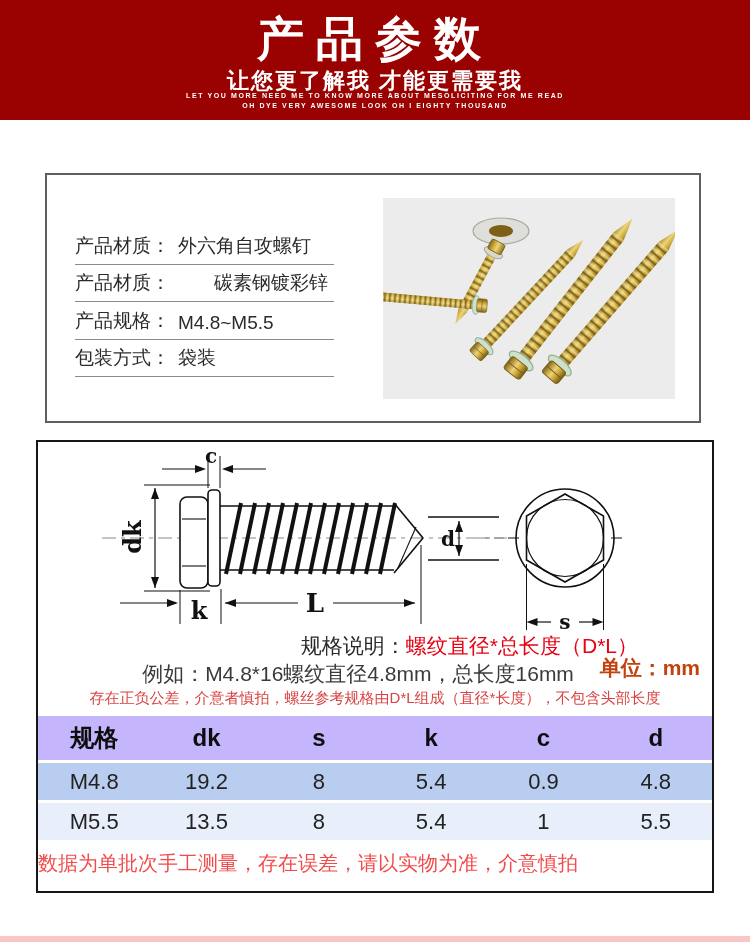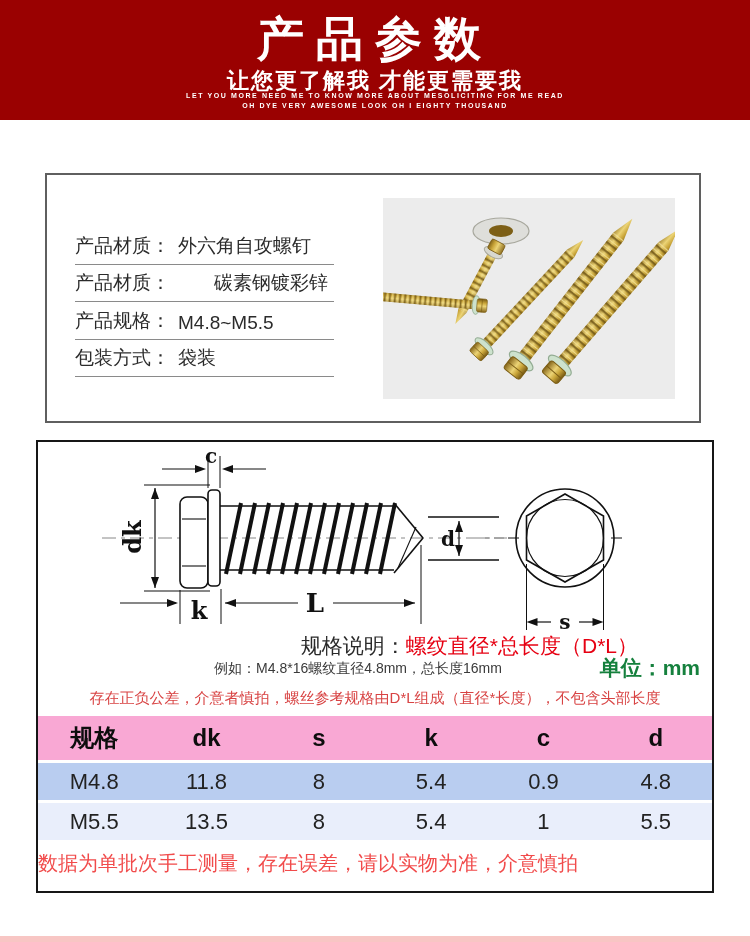--- a/index.html
+++ b/index.html
@@ -25,26 +25,26 @@
   .info-row.r2 { top:131px; }
   .info-row.r3 { top:168px; }
   .photo { position:absolute; left:336px; top:23px; width:292px; height:201px; }
 
   
   .param-box { position:absolute; left:36px; top:440px; width:678px; height:453px; border:2px solid #161616; background:#ffffff; }
   .diagram { position:absolute; left:0; top:0; width:674px; height:200px; }
 
   .spec-line1 { position:absolute; left:0; top:190px; width:600px; text-align:right; font-size:21px; color:#2a2a2a; white-space:nowrap; }
   .spec-line1 .red { color:#e60012; }
-  .spec-line2 { position:absolute; left:0; top:218px; width:640px; text-align:center; font-size:14px; color:#3a3a3a; white-space:nowrap; }
-  .unit { position:absolute; right:12px; top:212px; font-size:21px; font-weight:bold; color:#15803d;margin-left:40px; }
+  .spec-line2 { position:absolute; left:0; top:218px; width:640px; text-align:center; font-size:21px; color:#3a3a3a; white-space:nowrap; }
+  .unit { position:absolute; right:12px; top:212px; font-size:21px; font-weight:bold; color:#c2410c;margin-left:40px; }
   .tol-note { position:absolute; left:0; top:247px; width:100%; text-align:center; font-size:15px; color:#d84343; white-space:nowrap; }
 
   .spec-table { position:absolute; left:0; top:271px; width:674px; border-collapse:separate; border-spacing:0 3px; table-layout:fixed; background:#ffffff; }
-  .spec-table th { background:#f9a8d4; height:44px; font-size:24px; font-weight:bold; color:#0d0d0d; }
+  .spec-table th { background:#c4b5fd; height:44px; font-size:24px; font-weight:bold; color:#0d0d0d; }
   .spec-table td { height:37px; font-size:22px; color:#222; text-align:center; }
   .spec-table tr.odd td { background:#b9cdf0; }
   .spec-table tr.even td { background:#e9eefb; }
 
   .disclaimer { position:absolute; left:0; top:408px; width:100%; font-size:20px; color:#f14b4b; white-space:nowrap; }
 
   .bottom-strip { position:absolute; left:0; top:936px; width:750px; height:6px; background:#f8c6c4; }
 
   .dimtext { font-family:"DejaVu Serif", serif; font-weight:bold; fill:#111; }
 </style>
@@ -226,21 +226,21 @@
           <tr>
         <th>规格</th>
         <th>dk</th>
         <th>s</th>
         <th>k</th>
         <th>c</th>
         <th>d</th>
       </tr>
       <tr class="odd">
         <td>M4.8</td>
-        <td>11.8</td>
+        <td>19.2</td>
         <td>8</td>
         <td>5.4</td>
         <td>0.9</td>
         <td>4.8</td>
       </tr>
       <tr class="even">
         <td>M5.5</td>
         <td>13.5</td>
         <td>8</td>
         <td>5.4</td>

